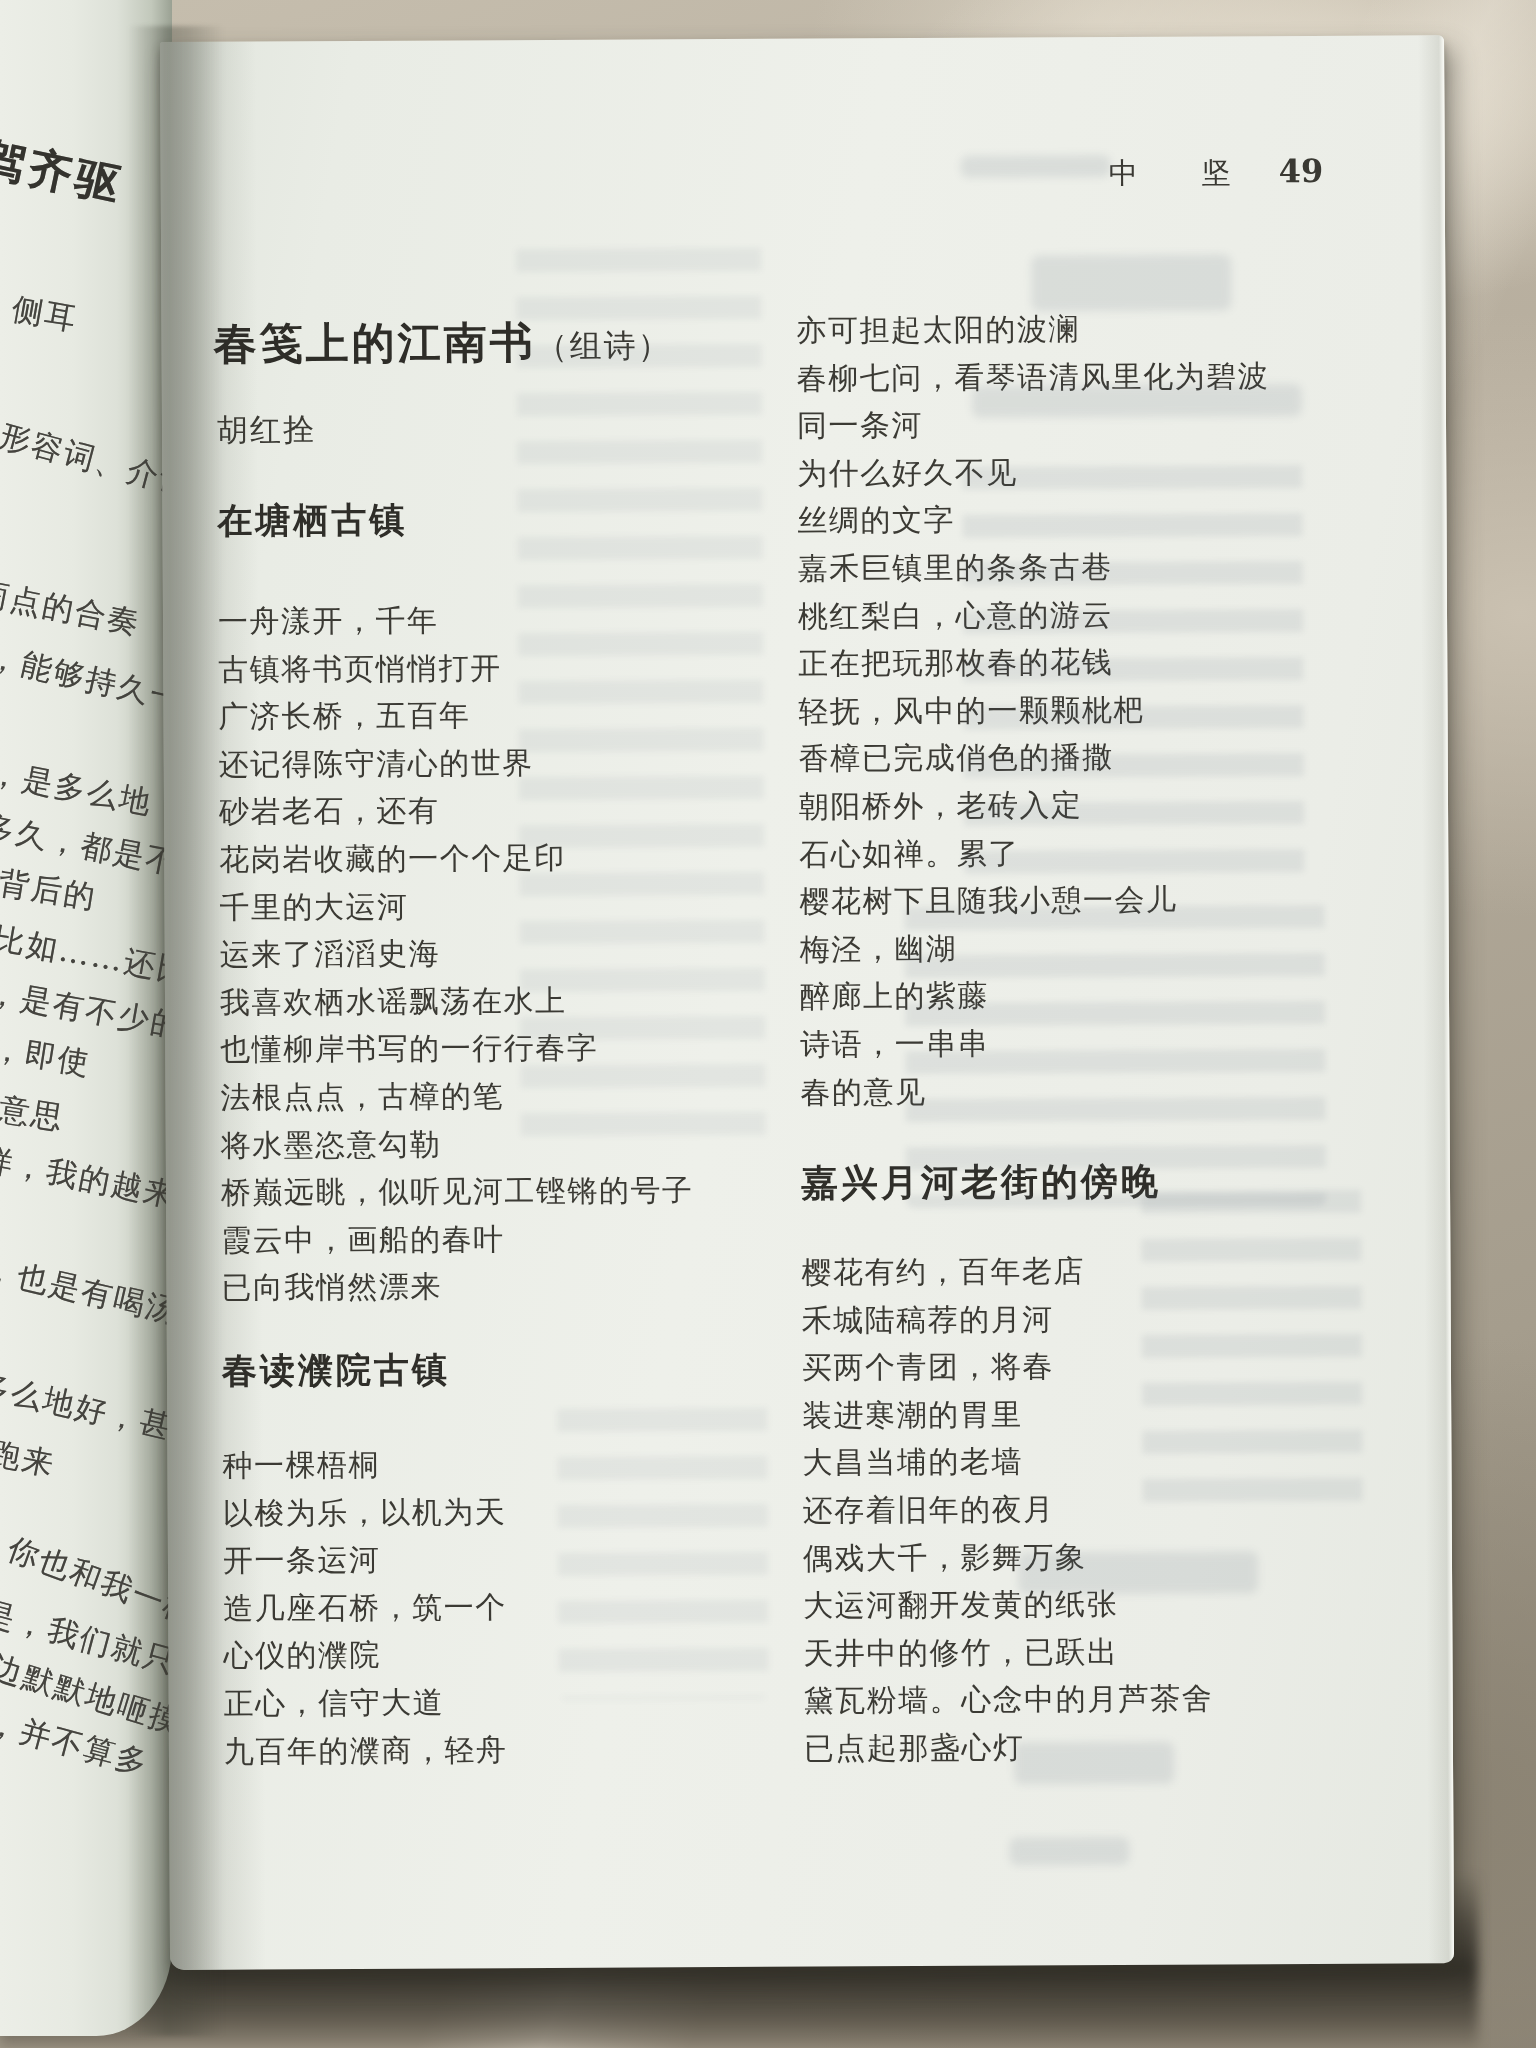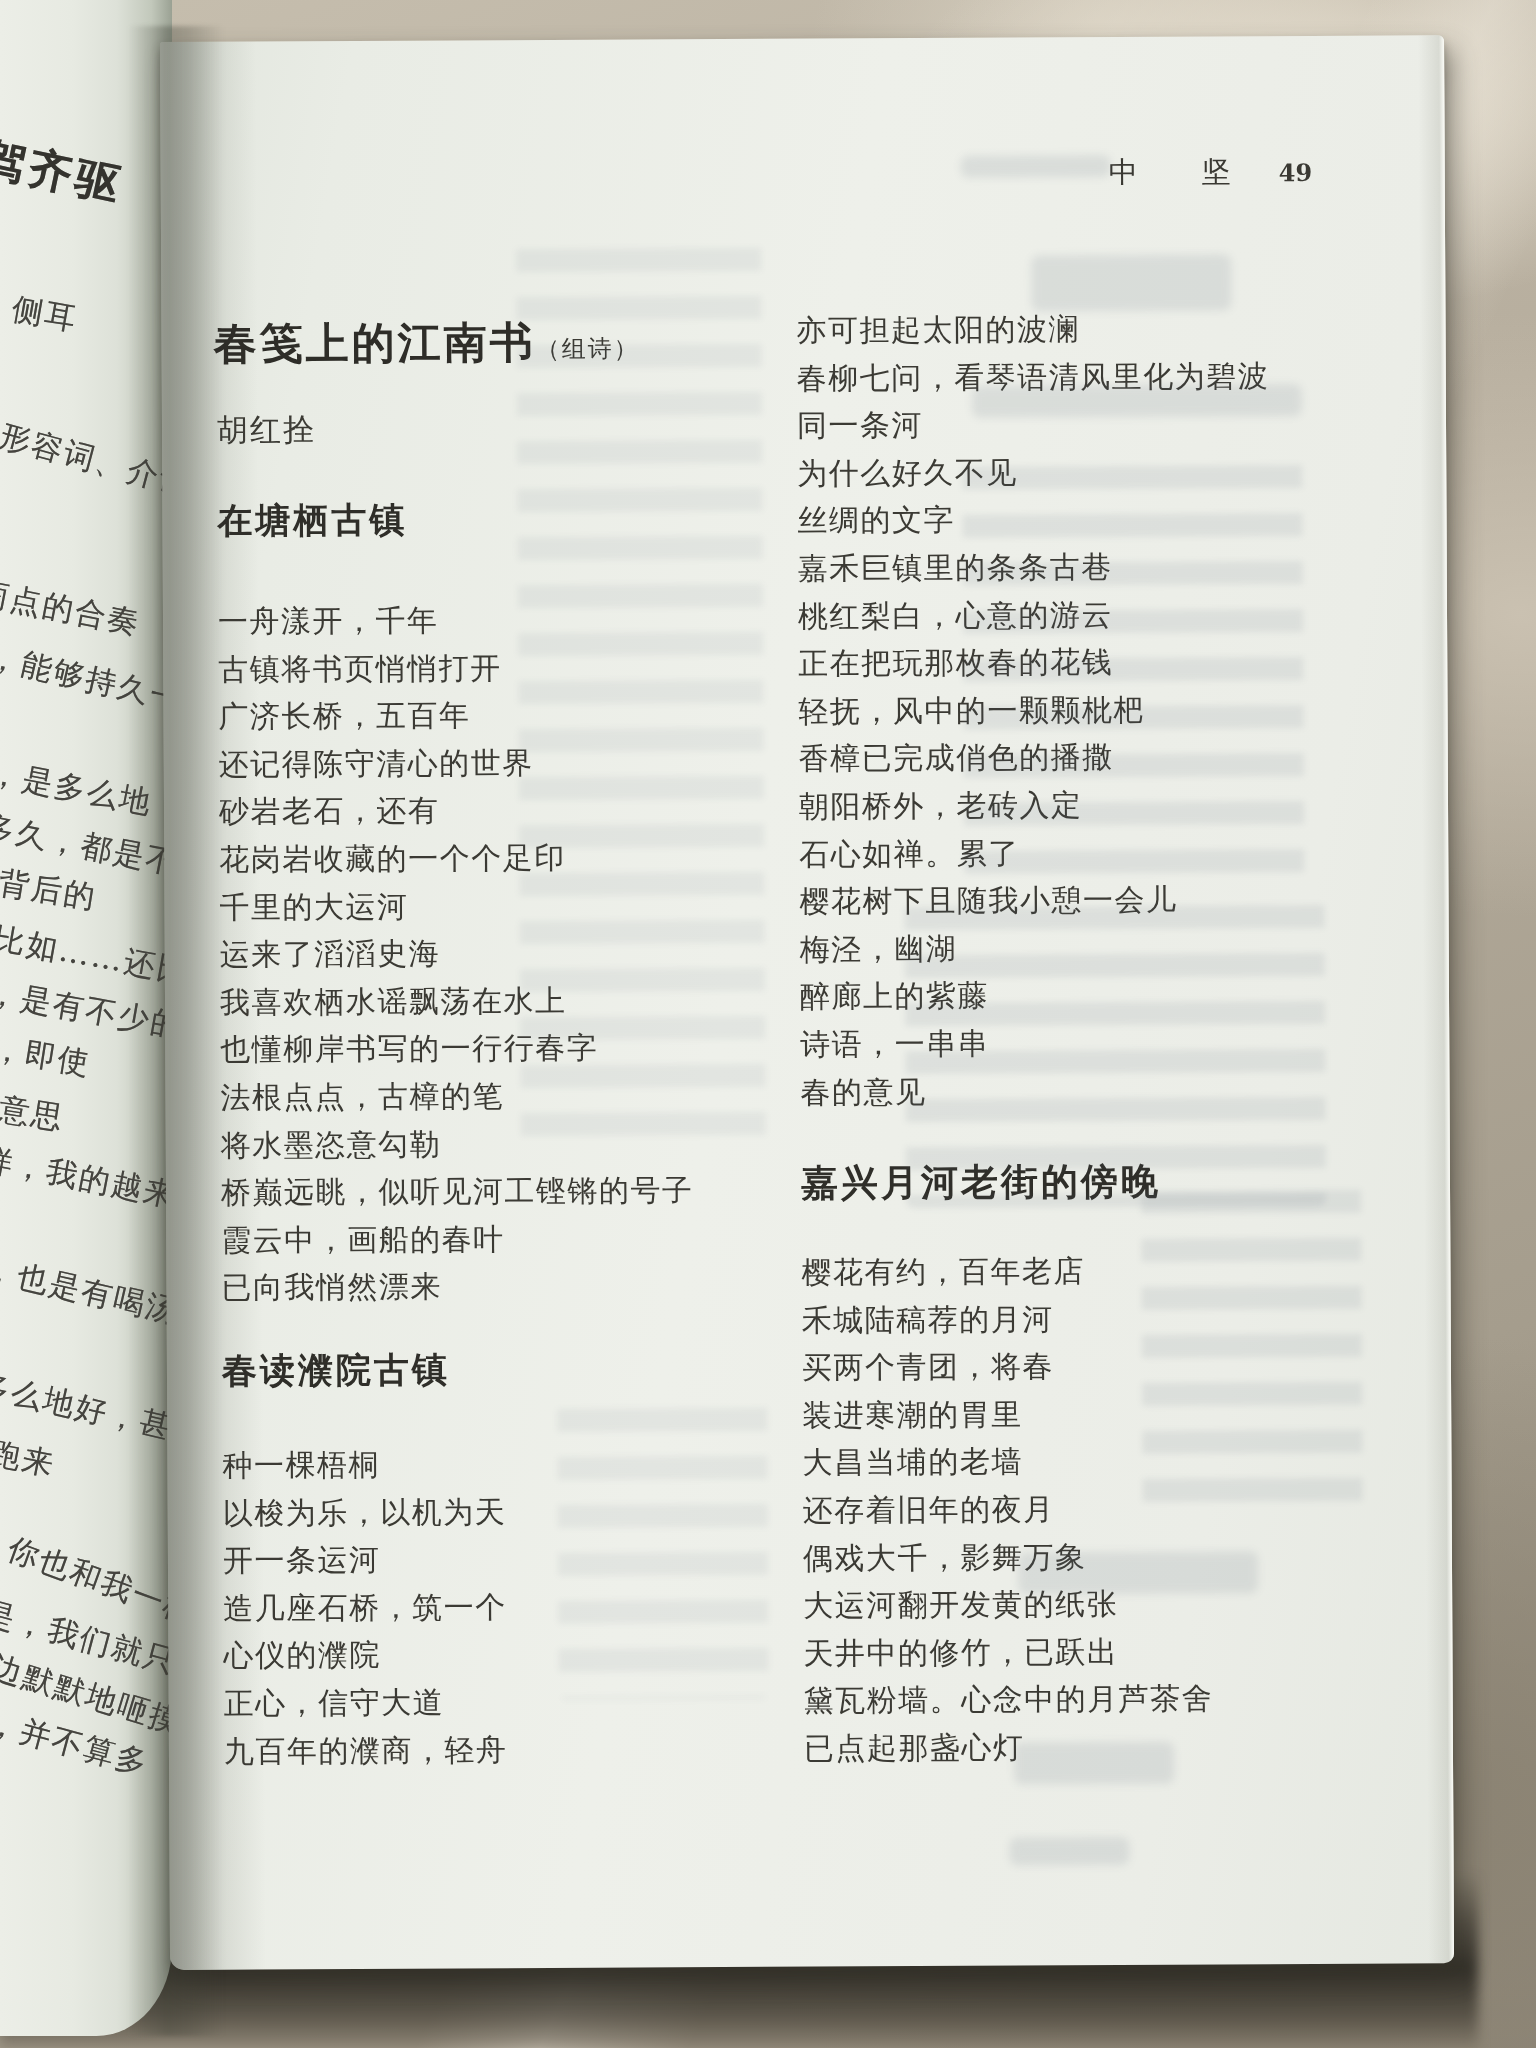--- a/index.html
+++ b/index.html
@@ -56,24 +56,24 @@
     content:"";position:absolute;right:0;top:0;bottom:0;width:26px;
     background:linear-gradient(90deg,rgba(130,132,118,0),rgba(130,132,118,.18) 80%,rgba(248,249,244,.9) 97%);
     border-radius:0 6px 10px 0;pointer-events:none;
   }
   .page-header{
     position:absolute;top:116px;left:948px;display:flex;align-items:baseline;
     color:#3a3933;font-size:29px;
   }
   .page-header .gap1{width:64px;}
   .page-header .gap2{width:48px;}
-  .page-header .pageno{font-weight:bold;font-size:24px;font-family:"DejaVu Serif","Liberation Serif",serif;}
+  .page-header .pageno{font-weight:bold;font-size:32px;font-family:"DejaVu Serif","Liberation Serif",serif;}
   .poem-title-row{position:absolute;left:52px;top:274px;white-space:nowrap;}
   .title-main{font-weight:bold;font-size:43px;color:#2e2d28;letter-spacing:3px;}
-  .title-suffix{font-size:24px;color:#3a3933;letter-spacing:2px;}
+  .title-suffix{font-size:32px;color:#3a3933;letter-spacing:2px;}
   .author{position:absolute;left:55px;top:368px;font-size:31px;color:#3c3b35;letter-spacing:2px;text-align:right;}
   .poem-heading{position:absolute;font-weight:bold;color:#2f2e29;letter-spacing:3px;white-space:nowrap;}
   #h1{left:55px;top:456px;font-size:35px;}
   #h2{left:55px;top:1306px;font-size:35px;}
   #h3{left:635px;top:1120px;font-size:37px;}
   .lines{position:absolute;white-space:nowrap;}
   .poem-line{height:47.6px;line-height:47.6px;font-size:30px;color:#3b3a34;letter-spacing:1.5px;}
   #l1{left:55px;top:556px;}
   #l2a{left:55px;top:1400px;}
   #l2b{left:635px;top:268px;}

